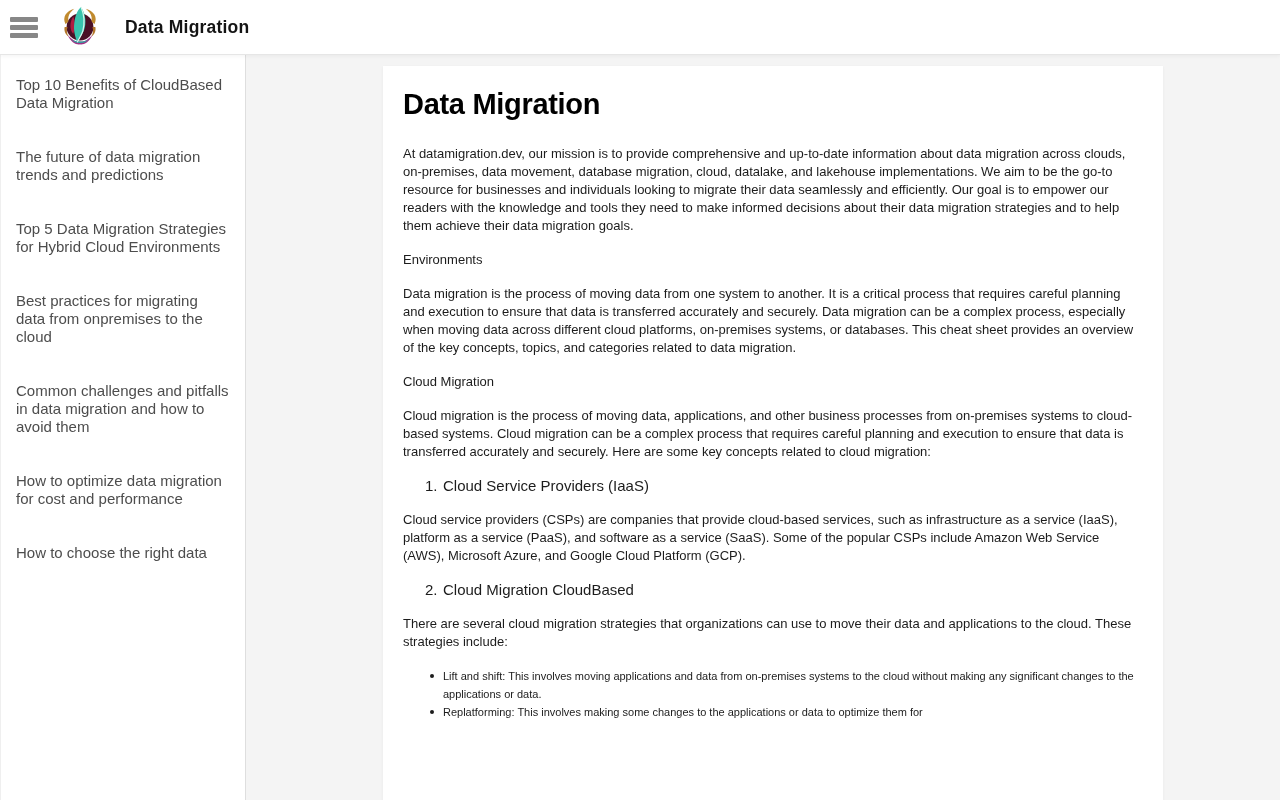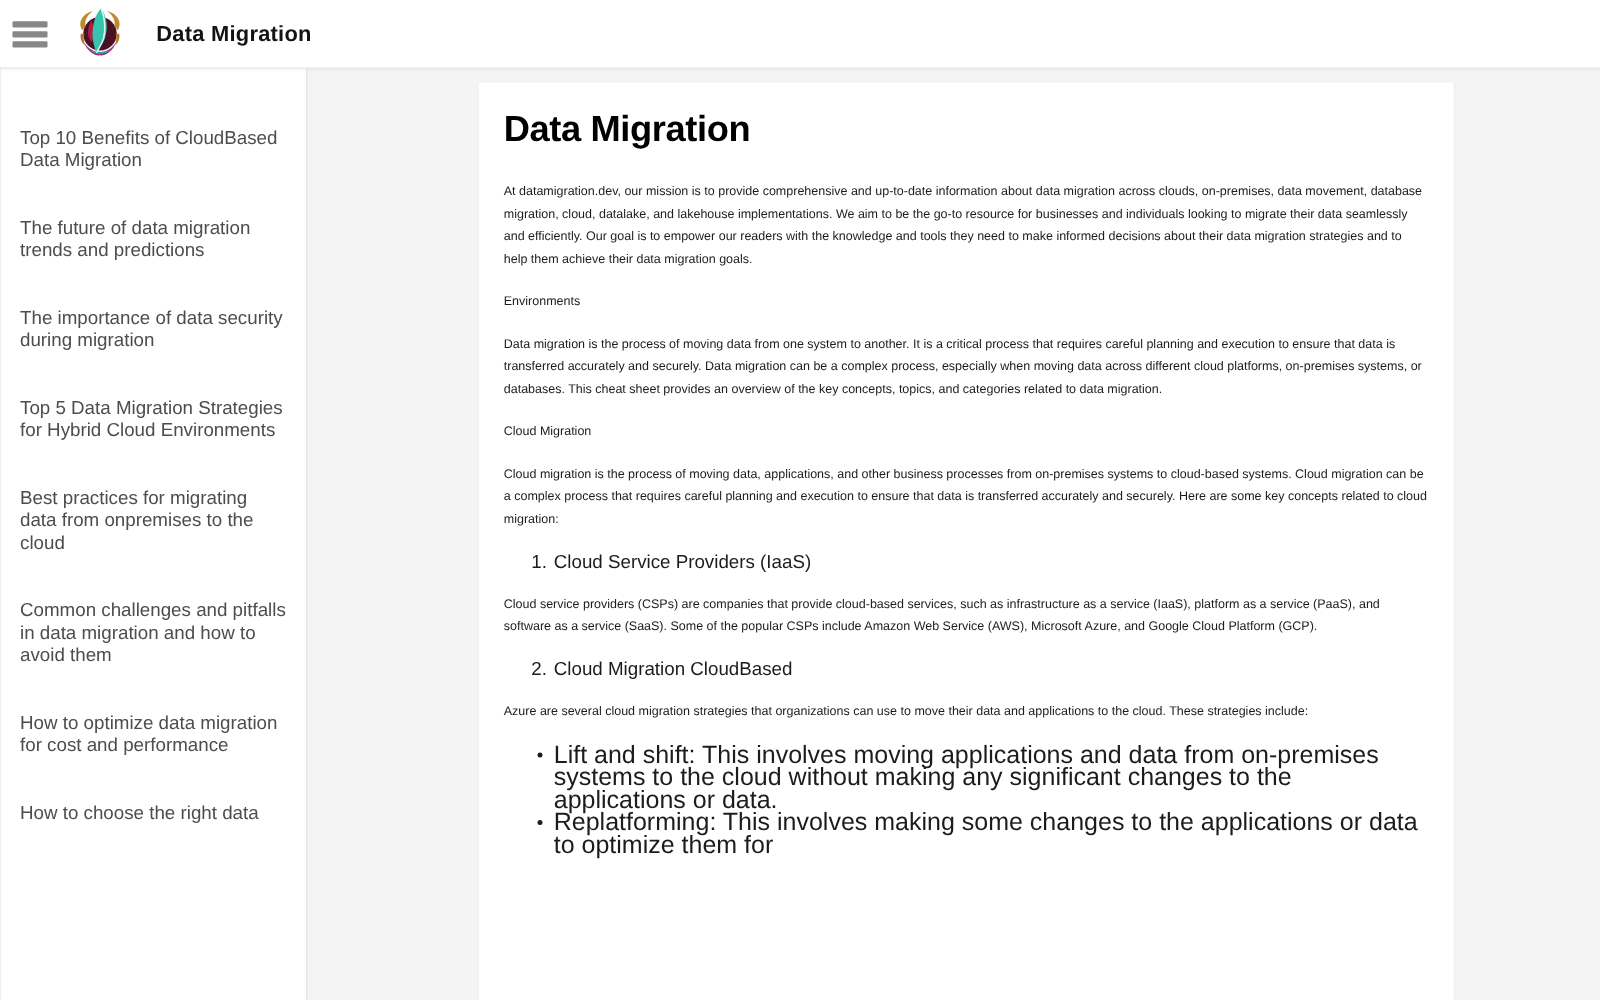--- a/index.html
+++ b/index.html
@@ -42,21 +42,21 @@
   }
 
   
   .sidebar {
     position: fixed; top: 54px; left: 0;
     width: 246px; height: 746px;
     background: #ffffff;
     border-right: 1px solid #dedede;
     border-left: 1px solid #efefef;
     overflow: hidden;
-    padding-top: 30px;
+    padding-top: 4px;
   }
   .sidebar a {
     display: block;
     padding: 18px 15px;
     font-size: 15px; line-height: 18px;
     color: #4d4d4d;
     text-decoration: none;
     cursor: pointer;
   }
 
@@ -68,35 +68,35 @@
     padding: 22px 20px 40px 20px;
     box-shadow: 0 1px 3px rgba(0,0,0,0.05);
   }
   .card h1 {
     font-size: 29px; line-height: 33px;
     font-weight: bold; color: #000000;
     letter-spacing: -0.3px;
     margin: 0 0 24px 0;
   }
   .card p {
-    font-size: 10px; line-height: 18px;
+    font-size: 13px; line-height: 18px;
     color: #1c1c1c;
     margin: 16px 0;
   }
   .oli {
     display: flex;
     margin: 16px 0;
     font-size: 15px; line-height: 18px; color: #1c1c1c;
   }
   .oli .num { flex: 0 0 18px; margin-left: 22px; }
   .bullets { margin: 16px 0; }
   .bullet-item {
     position: relative;
     padding-left: 40px;
-    font-size: 20px; line-height: 18px; color: #1c1c1c;
+    font-size: 11px; line-height: 18px; color: #1c1c1c;
   }
   .bullet-item::before {
     content: "";
     position: absolute; left: 27px; top: 7px;
     width: 4px; height: 4px; border-radius: 50%;
     background: #1c1c1c;
   }
 </style>
 </head>
 <body>
@@ -120,21 +120,20 @@
       <path d="M25 3 C30 10 31 20 28 28 C26 33 23 36 21 40 C19 34 17 28 18 20 C19 12 21 7 25 3 Z" fill="#38c3ad"></path>
       <path d="M25 3 C28 10 29 20 27 28 C25.5 33 23 36 21 40" fill="none" stroke="#d9f7ef" stroke-width="1.3"></path>
     </svg>
   </a>
   <div class="header-title">Data Migration</div>
 </header>
 
 <nav class="sidebar">
   <a>Top 10 Benefits of CloudBased Data Migration</a>
   <a>The future of data migration trends and predictions</a>
-  <a>The importance of data security during migration</a>
   <a>Top 5 Data Migration Strategies for Hybrid Cloud Environments</a>
   <a>Best practices for migrating data from onpremises to the cloud</a>
   <a>Common challenges and pitfalls in data migration and how to avoid them</a>
   <a>How to optimize data migration for cost and performance</a>
   <a>How to choose the right data</a>
 </nav>
 
 <main>
   <article class="card">
     <h1>Data Migration</h1>
@@ -154,20 +153,20 @@
       <span>Cloud Service Providers (IaaS)</span>
     </div>
 
     <p>Cloud service providers (CSPs) are companies that provide cloud-based services, such as infrastructure as a service (IaaS), platform as a service (PaaS), and software as a service (SaaS). Some of the popular CSPs include Amazon Web Service (AWS), Microsoft Azure, and Google Cloud Platform (GCP).</p>
 
     <div class="oli">
       <span class="num">2.</span>
       <span>Cloud Migration CloudBased</span>
     </div>
 
-    <p>Azure are several cloud migration strategies that organizations can use to move their data and applications to the cloud. These strategies include:</p>
+    <p>There are several cloud migration strategies that organizations can use to move their data and applications to the cloud. These strategies include:</p>
 
     <div class="bullets">
       <div class="bullet-item">Lift and shift: This involves moving applications and data from on-premises systems to the cloud without making any significant changes to the applications or data.</div>
       <div class="bullet-item">Replatforming: This involves making some changes to the applications or data to optimize them for</div>
     </div>
   </article>
 </main>
 
 </body></html>

